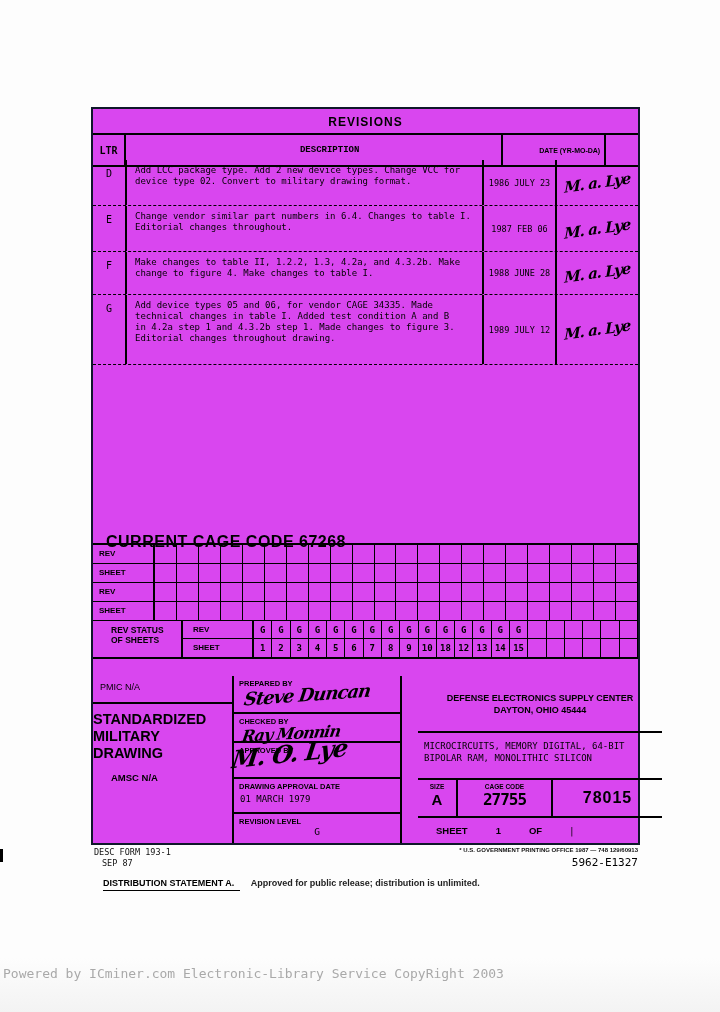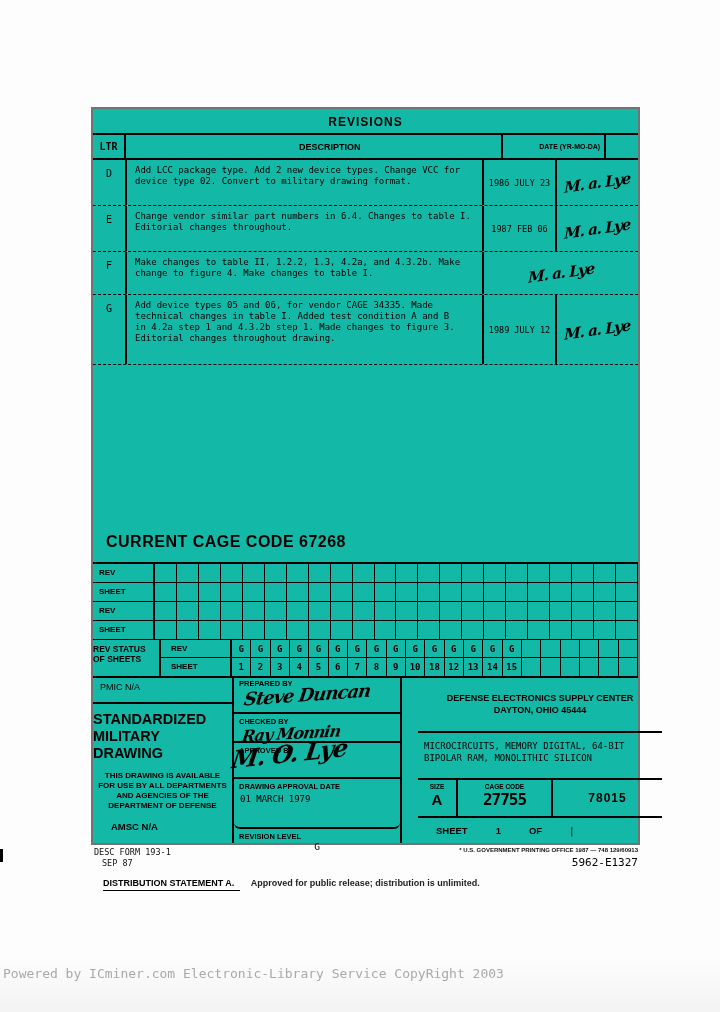--- a/index.html
+++ b/index.html
@@ -8,31 +8,31 @@
     position: relative; width: 720px; height: 1012px;
     background: #fdfdfd; overflow: hidden;
     font-family: "Liberation Sans", sans-serif; color: #000;
   }
   .pre { white-space: pre-line; }
   .mono { font-family: "DejaVu Sans Mono", monospace; }
 
   
   #frame {
     position: absolute; left: 91px; top: 107px; width: 549px; height: 738px;
-    border: 2px solid #737373; background: #14b8a6;
+    border: 2px solid #0f172a; background: #d946ef;
   }
 
   
   .rev-title {
     position:absolute; left:0; top:0; width:545px; height:26px;
     border-bottom:2px solid #000; text-align:center;
     font-weight:bold; font-size:12px; letter-spacing:1px; line-height:26px;
   }
   .rev-head {
-    position:absolute; left:0; top:26px; width:545px; height:25px;
+    position:absolute; left:0; top:26px; width:545px; height:32px;
     border-bottom:2px solid #000; display:flex;
     font-weight:bold; font-size:9px;gap:32px;
   }
   .rev-head > div { display:flex; align-items:center; justify-content:center; }
   .rev-body { position:absolute; left:0; top:51px; width:545px; }
   .rev-row { display:flex; border-bottom:1px dashed #000; }
   .row-d { height:46px; } .row-e { height:46px; } .row-f { height:43px; } .row-g { height:70px; }
   .c-ltr  { width:34px;  border-right:2px solid #000; text-align:center; padding-top:8px;
             font-family:"DejaVu Sans Mono",monospace; font-size:10px; }
   .c-desc { width:357px; border-right:2px solid #000; padding:5px 0 0 8px;
@@ -47,72 +47,72 @@
   }
 
   
   .cage-heading {
     position:absolute; left:13px; top:424px;
     font-weight:bold; font-size:16px; letter-spacing:0.5px;
   }
 
   
   .grid {
-    position:absolute; left:0; top:453px; width:545px; height:114px;
+    position:absolute; left:0; top:434px; width:545px; height:114px;
     border-top:2px solid #000; font-weight:bold; font-size:8px;
   }
   .g-row { display:flex; height:19px; border-bottom:1px solid #000; }
   .g-label { width:62px; border-right:2px solid #000; padding:4px 0 0 6px; }
   .g-cells { flex:1; display:flex; }
   .g-cells .cell {
     flex:1; border-right:1px solid #000;
     font-family:"DejaVu Sans Mono",monospace; font-size:9px; font-weight:bold;
     display:flex; align-items:center; justify-content:center;
   }
   .rev-status { display:flex; height:38px; border-bottom:2px solid #000; }
-  .rs-label { width:68px; border-right:2px solid #000; padding:4px 0 0 0;
+  .rs-label { width:90px; border-right:2px solid #000; padding:4px 0 0 18px;
               font-size:8.5px; line-height:10px; }
   .rs-rows { flex:1; display:flex; flex-direction:column; }
   .rs-row { display:flex; height:19px; }
   .rs-row:first-child { border-bottom:1px solid #000; }
   .rs-sublabel { width:71px; border-right:2px solid #000; padding:4px 0 0 10px; }
 
   
   .tblock { position:absolute; left:0; top:567px; width:545px; height:167px; }
   .tb-left { position:absolute; left:0; top:0; width:141px; height:167px; border-right:2px solid #000; }
   .pmic { height:28px; border-bottom:2px solid #000; padding:6px 0 0 7px; font-weight:normal; font-size:9px; }
   .smd-title { margin-top:7px; text-align:left; font-weight:bold; font-size:14.5px; line-height:17px; }
   .avail { margin-top:9px; text-align:center; font-weight:bold; font-size:8px; line-height:10px; }
   .amsc { margin-top:10px; padding-left:18px; font-weight:bold; font-size:9.5px; }
 
   .tb-mid { position:absolute; left:141px; top:0; width:168px; height:167px; border-right:2px solid #000; }
   .mid-box { position:relative; border-bottom:2px solid #000; overflow:visible; }
   .mid-box .lbl { position:absolute; left:5px; top:3px; font-weight:bold; font-size:7.5px; }
   .box-prep { height:38px; } .box-chk { height:29px; } .box-appr { height:36px; }
-  .box-date { height:50px;border-radius:6px; } .box-rev { height:45px; border-bottom:none; }
+  .box-date { height:35px; } .box-rev { height:45px; border-bottom:none; }
   .sig-prep { position:absolute; left:10px; top:8px; font-size:18px; transform:rotate(-4deg) skewX(-12deg); }
   .sig-chk  { position:absolute; left:8px; top:10px; font-size:16px; transform:rotate(-3deg) skewX(-12deg); }
   .sig-appr { position:absolute; left:-2px; top:-4px; font-size:24px; transform:rotate(-6deg) skewX(-14deg); z-index:2; }
   .date-val { position:absolute; left:6px; top:15px; font-size:9px; }
   .rev-val  { position:absolute; left:0; right:0; top:12px; text-align:center; font-size:9.5px;
               font-family:"DejaVu Sans Mono",monospace; }
 
   .tb-right { position:absolute; left:325px; top:0; width:244px; height:167px; }
   .agency { height:57px; border-bottom:2px solid #000; display:flex; align-items:center;
             justify-content:center; text-align:center; font-weight:bold; font-size:9px; line-height:12px; }
   .item-title { height:47px; border-bottom:2px solid #000; padding:7px 0 0 6px;
                 font-size:9px; line-height:12px; }
   .codes { height:38px; border-bottom:2px solid #000; display:flex; }
   .size-box { width:40px; border-right:2px solid #000; text-align:center; }
   .cage-box { width:95px; border-right:2px solid #000; text-align:center; }
   .num-box  { flex:1; display:flex; align-items:center; justify-content:center; }
   .codes .small-lbl { font-weight:bold; font-size:6.5px; padding-top:3px; }
   .size-v { font-weight:bold; font-size:15px; margin-top:1px; }
   .cage-v { font-weight:bold; font-size:16px; font-family:"DejaVu Sans Mono",monospace; letter-spacing:-1px; }
-  .num-v  { font-weight:bold; font-size:12px; letter-spacing:1px; }
+  .num-v  { font-weight:bold; font-size:16px; letter-spacing:1px; }
   .sheet-row { height:25px; display:flex; align-items:center; font-size:9.5px; font-weight:bold; }
   .sheet-row span { margin-left:28px; }
   .sheet-row span:first-child { margin-left:18px; }
   .sheet-total { font-family:"DejaVu Serif",serif; font-weight:normal; }
 
   
   .f-form  { position:absolute; left:94px;  top:847px; font-size:8.5px; font-family:"DejaVu Sans Mono",monospace; color:#111; }
   .f-formdate { position:absolute; left:102px; top:858px; font-size:8.5px; font-family:"DejaVu Sans Mono",monospace; color:#111; }
   .f-gpo   { position:absolute; right:82px; top:847px; font-size:6px; font-weight:bold; color:#111; }
   .f-doc   { position:absolute; right:82px; top:856px; font-size:11px; font-family:"DejaVu Sans Mono",monospace; }
@@ -132,21 +132,21 @@
 
 <div id="screen">
   <div class="bottom-band"></div>
 
   <div id="frame">
 
     <div class="rev-title">REVISIONS</div>
 
     <div class="rev-head">
       <div class="c-ltr" style="padding-top:0">LTR</div>
-      <div class="c-desc" style="padding:12px; justify-content:center; display:flex; align-items:center;">DESCRIPTION</div>
+      <div class="c-desc" style="padding:12px; justify-content:center; display:flex; align-items:center;font-family:Liberation Mono, monospace;">DESCRIPTION</div>
       <div class="c-date" style="font-size:7px; font-weight:bold;">DATE (YR-MO-DA)</div>
       <div class="c-appr" style="font-weight:bold;">APPROVED</div>
     </div>
 
     <div class="rev-body">
       <div class="rev-row row-d">
         <div class="c-ltr">D</div>
         <div class="c-desc mono pre">Add LCC package type.  Add 2 new device types.  Change VCC for
 device type 02.  Convert to military drawing format.</div>
         <div class="c-date mono">1986 JULY 23</div>
@@ -160,20 +160,21 @@
 Editorial changes throughout.</div>
         <div class="c-date mono">1987 FEB 06</div>
         <div class="c-appr">
             <span class="sig">M. a. Lye</span>
           </div>
       </div>
       <div class="rev-row row-f">
         <div class="c-ltr">F</div>
         <div class="c-desc mono pre">Make changes to table II, 1.2.2, 1.3, 4.2a, and 4.3.2b.  Make
 change to figure 4.  Make changes to table I.</div>
+        <div class="c-date mono">1988 JUNE 28</div>
         <div class="c-appr">
             <span class="sig">M. a. Lye</span>
           </div>
       </div>
       <div class="rev-row row-g">
         <div class="c-ltr">G</div>
         <div class="c-desc mono pre">Add device types 05 and 06, for vendor CAGE 34335.  Made
 technical changes in table I.  Added test condition A and B
 in 4.2a step 1 and 4.3.2b step 1.  Made changes to figure 3.
 Editorial changes throughout drawing.</div>
@@ -354,24 +355,20 @@
         </div>
       </div>
     </div>
 
     <div class="tblock">
       <div class="tb-left">
         <div class="pmic">PMIC N/A</div>
         <div class="smd-title pre">STANDARDIZED
 MILITARY
 DRAWING</div>
-        <div class="avail pre">THIS DRAWING IS AVAILABLE
-FOR USE BY ALL DEPARTMENTS
-AND AGENCIES OF THE
-DEPARTMENT OF DEFENSE</div>
         <div class="amsc">AMSC N/A</div>
       </div>
 
       <div class="tb-mid">
         <div class="mid-box box-prep">
           <div class="lbl">PREPARED BY</div>
           <span class="sig sig-prep">Steve Duncan</span>
         </div>
         <div class="mid-box box-chk">
           <div class="lbl">CHECKED BY</div>

